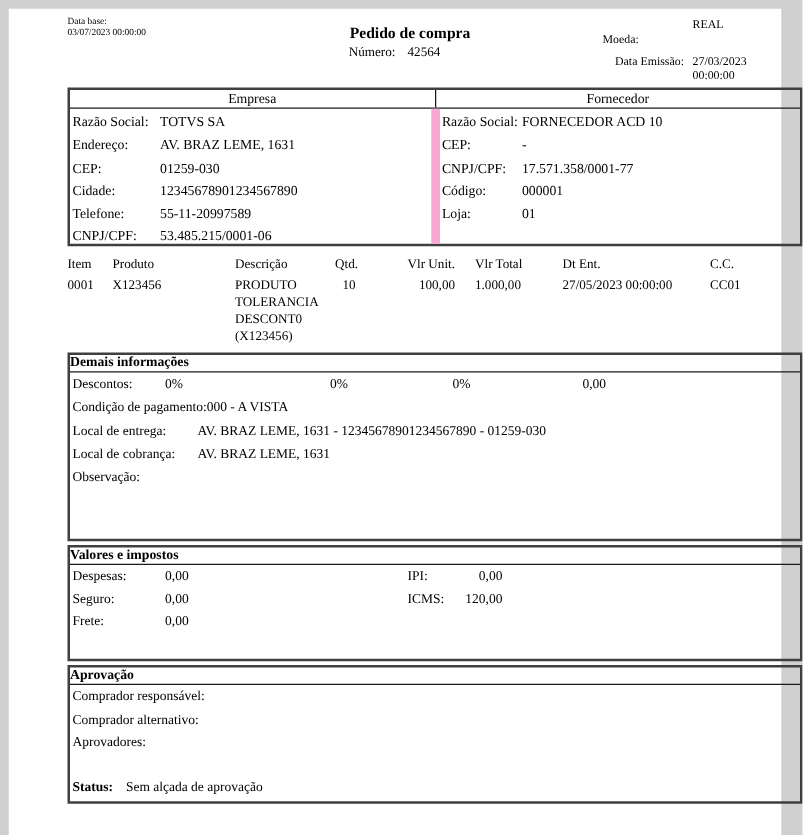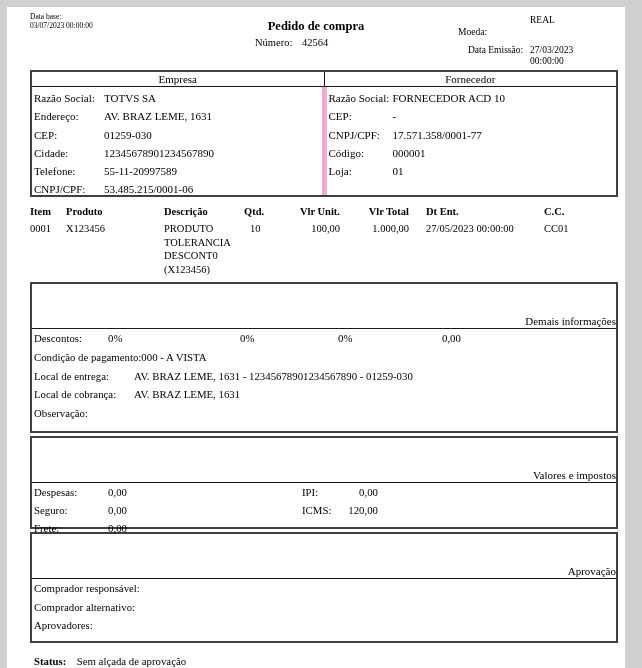--- a/index.html
+++ b/index.html
@@ -6,54 +6,55 @@
   html,body { width:642px; height:668px; overflow:hidden; }
   body {
     background:#d0d0d0;
     font-family:"Liberation Serif","DejaVu Serif",serif;
     color:#000;
     position:relative;
   }
   .page {
     position:absolute; left:7px; top:7px; width:618px; height:661px;
     background:#fff;
+    padding-left:24px;
   }
   
   .doc-header { position:relative; height:63px; }
   .data-base { position:absolute; left:23px; top:5px; font-size:7.5px; line-height:9px; width:130px; }
   .doc-title { position:absolute; left:0; right:0; top:12px; text-align:center; font-size:12.5px; font-weight:bold; }
   .numero-label { position:absolute; left:248px; top:30px; font-size:10.5px; }
   .numero-value { position:absolute; left:295px; top:30px; font-size:10.5px; }
   .moeda-label   { position:absolute; left:451px; top:20px; font-size:9.5px; }
   .moeda-value   { position:absolute; left:523px; top:8px; font-size:9.5px; }
   .emissao-label { position:absolute; left:461px; top:38px; font-size:9.5px;text-align:center; }
   .emissao-value { position:absolute; left:523px; top:38px; font-size:9.5px; width:58px; line-height:11px; }
   
   .box { margin-left:23px; width:588px; border:2px solid #3f3f3f; }
-  .box-title { height:14px; line-height:13px; text-align:right; font-weight:normal; font-size:11px; border-bottom:1px solid #1a1a1a;margin-top:31px; }
+  .box-title { height:14px; line-height:13px; text-align:left; font-weight:bold; font-size:11px; border-bottom:1px solid #1a1a1a; }
   
   .box-emp { height:127px; }
   .emp-head { display:flex; height:15px; border-bottom:1px solid #1a1a1a; }
   .emp-head > div { flex:1; text-align:center; font-weight:normal; font-size:11px; line-height:14px; }
   .emp-head > div:first-child { border-right:1px solid #1a1a1a; }
   .emp-body { display:flex; height:108px; }
   .emp-col { flex:1; padding:2px 0 0 2px; }
-  .emp-col.left { border-right:5px solid #f9a8d4; }
+  .emp-col.left { border-right:7px solid #f9a8d4; }
   .f-row { line-height:18.3px; font-size:11px; white-space:nowrap; }
   .f-label { display:inline-block; }
   .emp-col.left  .f-label { min-width:70px; }
   .emp-col.right .f-label { min-width:64px; }
   
   .items { margin:8px 0 0 23px; width:588px; display:table; table-layout:fixed; font-size:10.5px; }
   .items .tr { display:table-row; }
   .items .td { display:table-cell; vertical-align:top; line-height:13.5px; }
-  .items .tr.head .td { font-weight:bold; height:17px; }
+  .items .tr.head .td { font-weight:normal; height:17px; }
   .c1{width:36px;} .c2{width:98px;} .c3{width:80px;} .c4{width:46px;}
   .c5{width:66px; text-align:right; padding-right:16px;}
-  .c6{width:70px; text-align:right; padding-right:17px;}
+  .c6{width:70px; text-align:left; padding-right:17px;}
   .c7{width:88px;} .c8{padding-left:30px;}
   .tr.data .c4 { padding-left:6px; }
   
   .box-demais { margin-top:6px; height:151px; }
   .d-row { position:relative; line-height:18.8px; font-size:10.8px; padding-left:2px; white-space:nowrap; }
   .d-label { display:inline-block; min-width:100px; }
   .desc-v { position:absolute; top:0; }
   .desc-v.p1 { left:76px; } .desc-v.p2 { left:208px; } .desc-v.p3 { left:306px; } .desc-v.p4 { left:410px; }
   
   .box-val { margin-top:3px; height:93px; }

